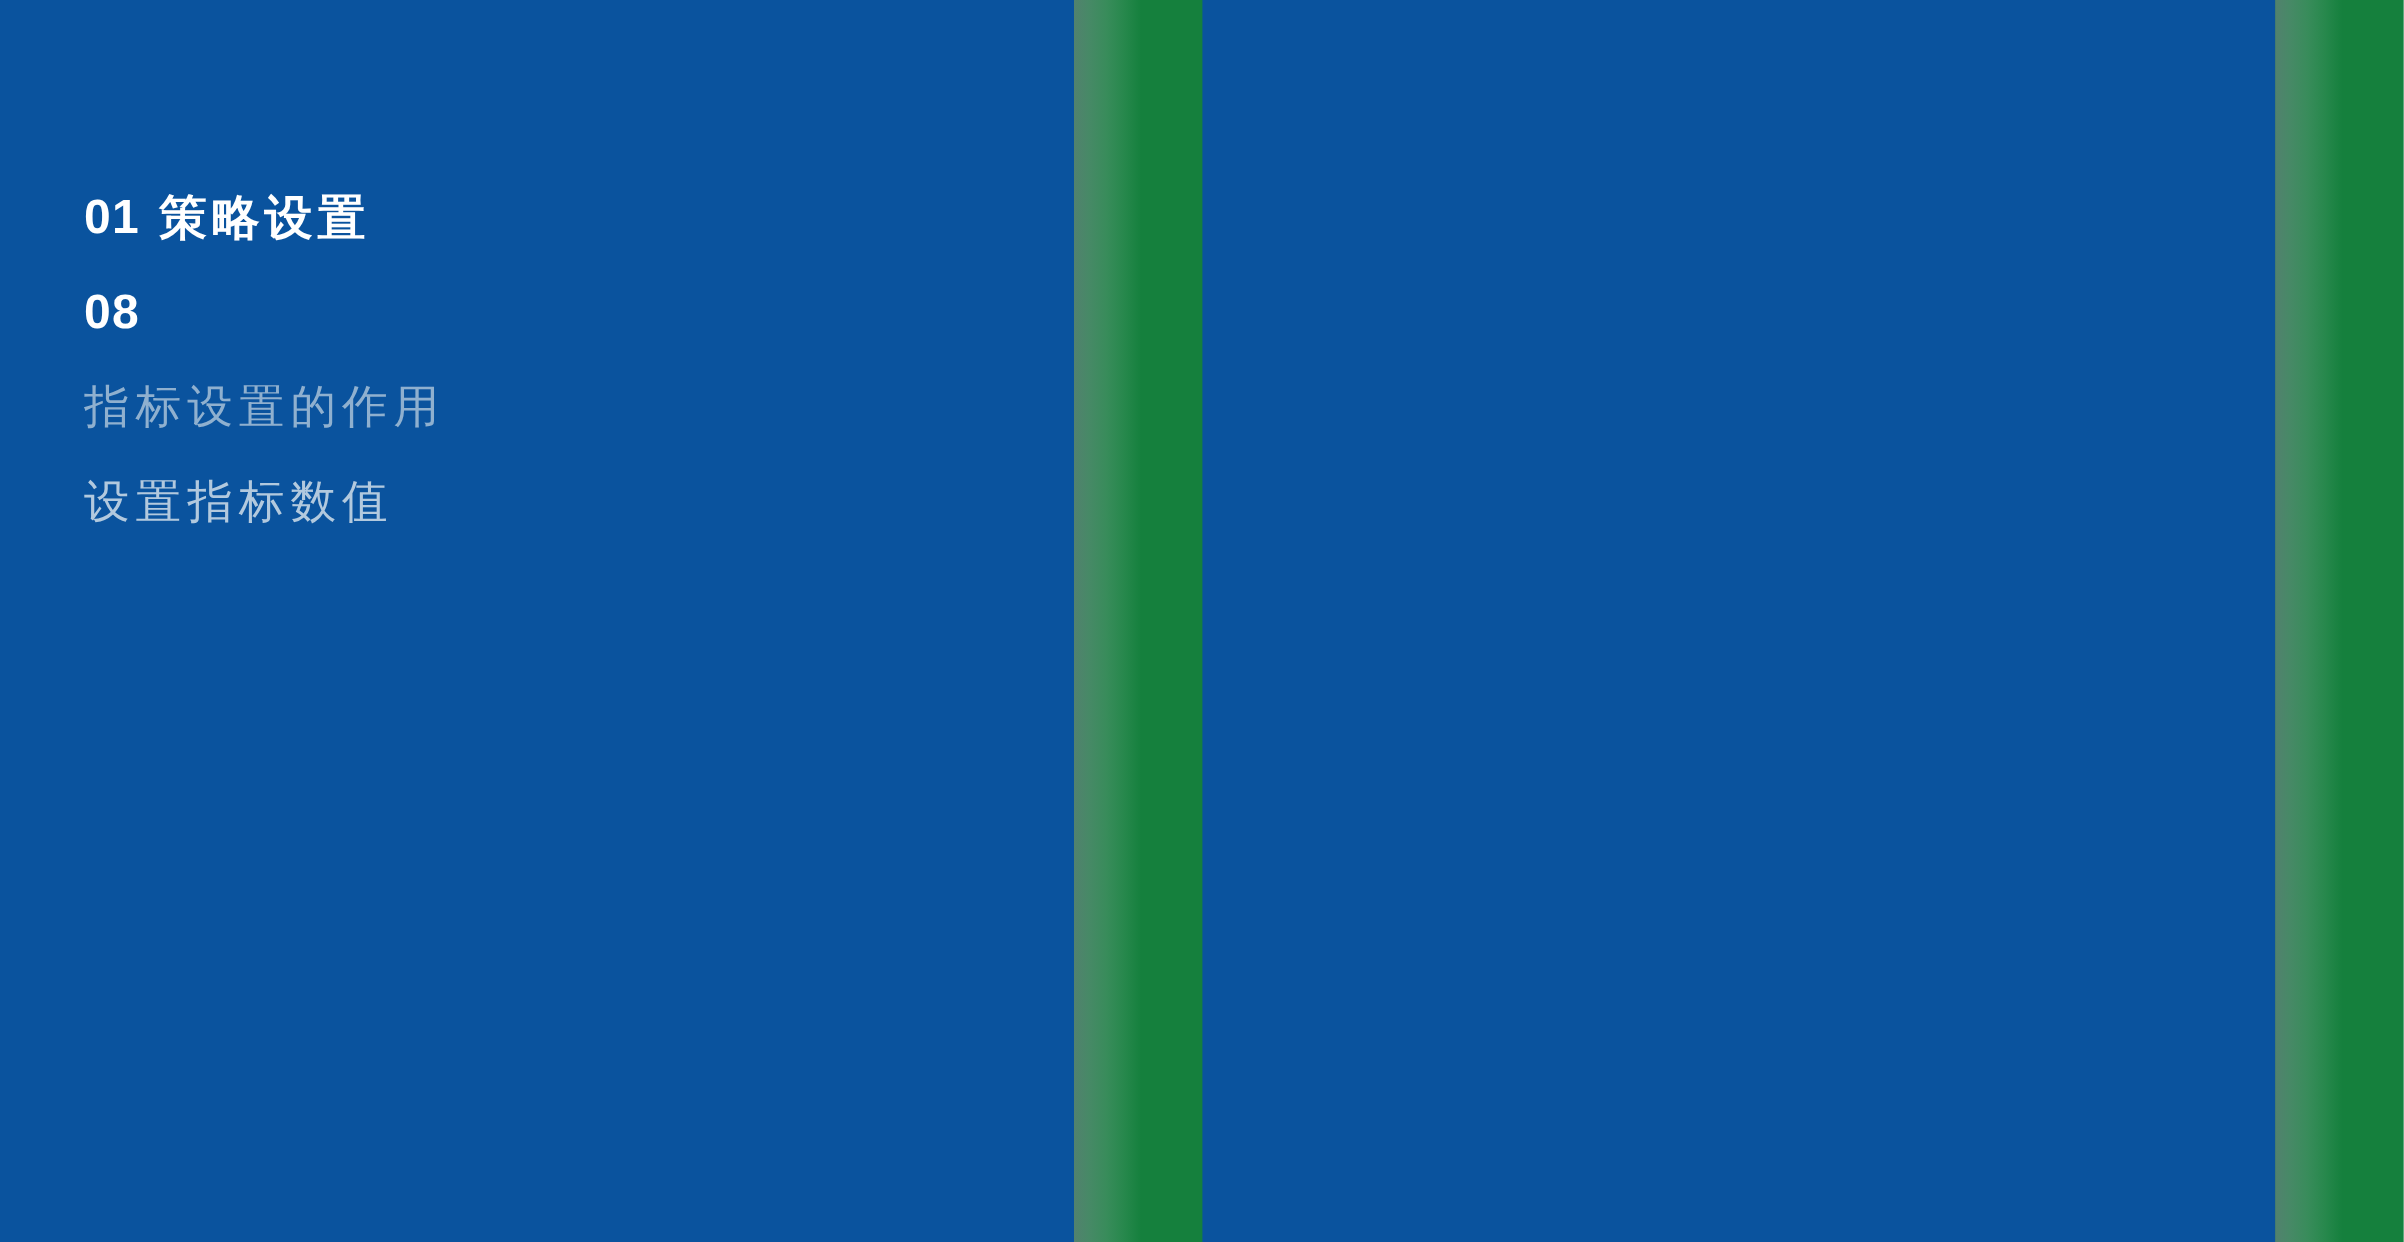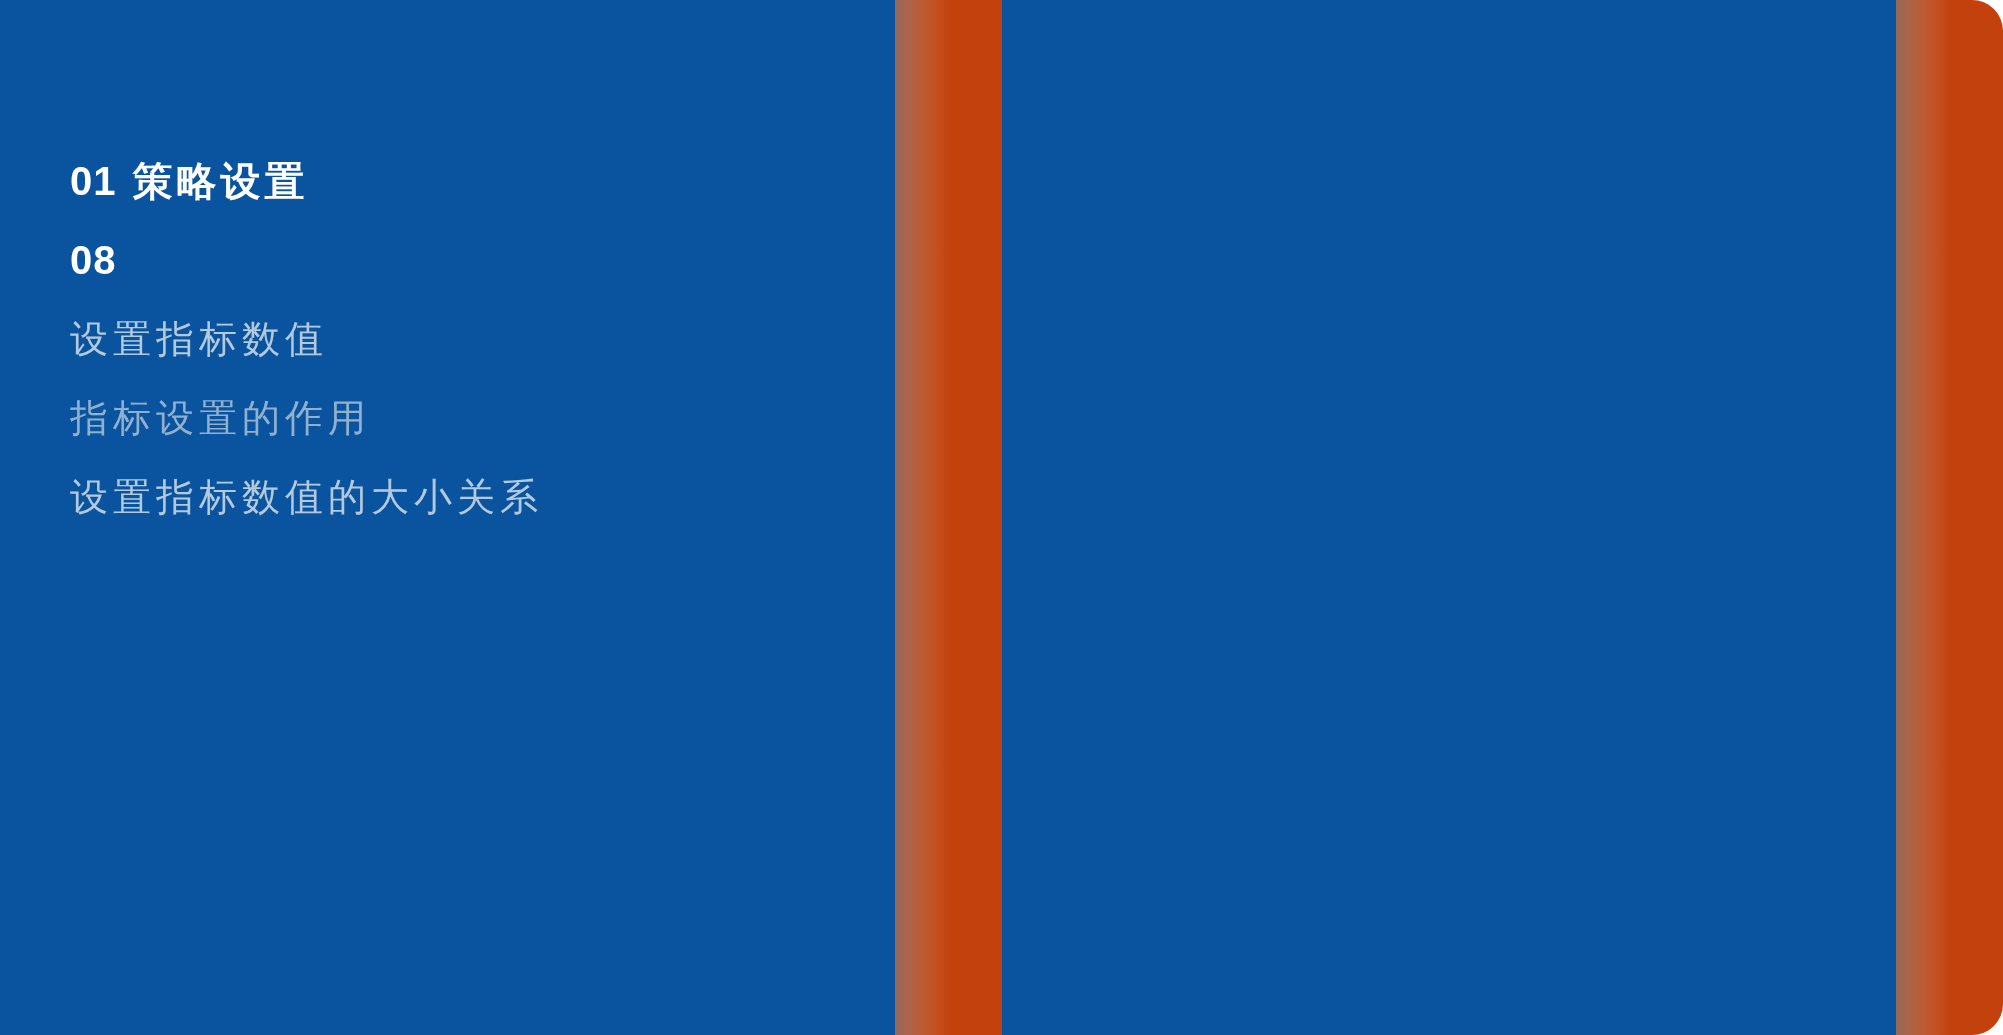--- a/index.html
+++ b/index.html
@@ -11,22 +11,21 @@
     width: 2003px;
     height: 1035px;
     overflow: hidden;
     font-family: "Liberation Sans", "DejaVu Sans", sans-serif;
     position: relative;
   }
 
   .slide {
     position: absolute;
     inset: 0;
-    background: #c2410c;
-    border-radius: 31px;
+    background: #15803d;
   }
 
   
   .panel {
     position: absolute;
     top: 0;
     bottom: 0;
     background: #0a539e;
     box-sizing: border-box;
   }
@@ -106,31 +105,28 @@
 
       <div class="row row-heading">
         <span class="num">01</span>
         <span class="cn">策略设置</span>
       </div>
 
       <div class="row row-heading">
         <span class="num">08</span>
       </div>
 
-      <div class="row row-item">
-        <span class="cn">设置指标数值</span>
-      </div>
-
       <div class="row row-item dim">
         <span class="cn">指标设置的作用</span>
       </div>
 
       <div class="row row-item">
-        <span class="cn">设置指标数值的大小关系</span>
+        <span class="cn">设置指标数值</span>
       </div>
+
 
 
 
     </div>
   </div>
 
   <div class="panel-shadow shadow-left"></div>
 
   <div class="panel panel-right">
     

